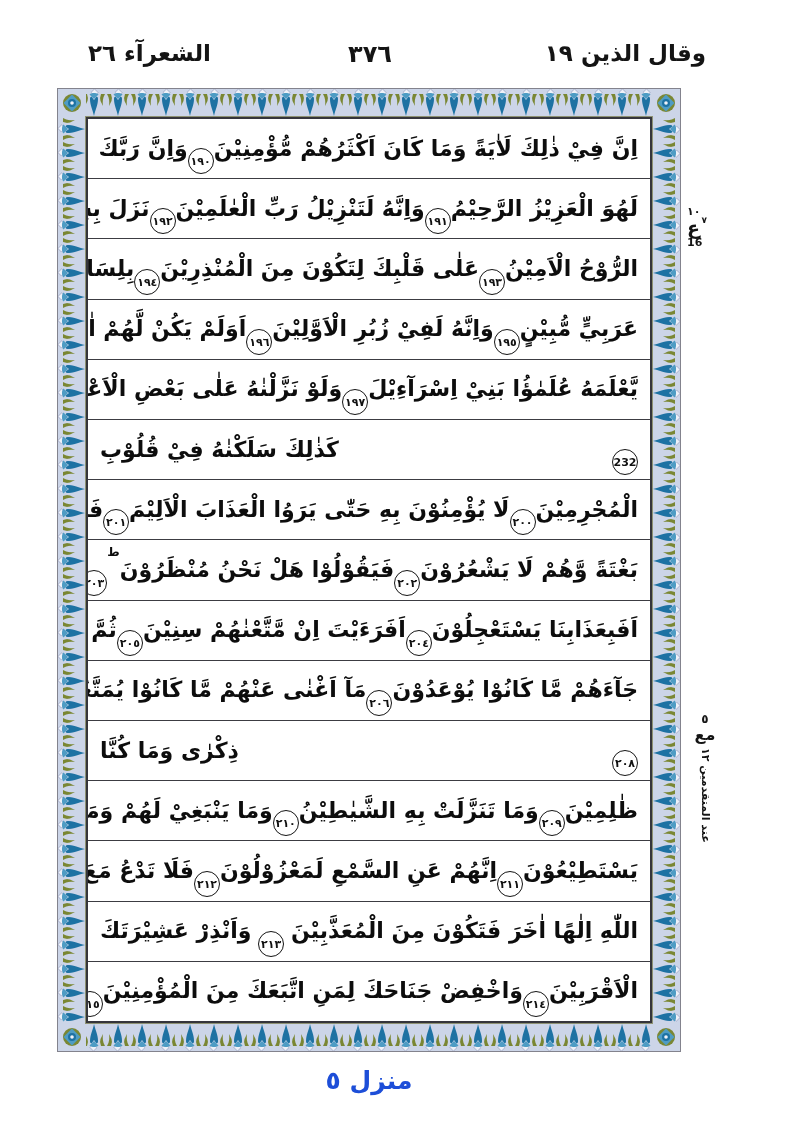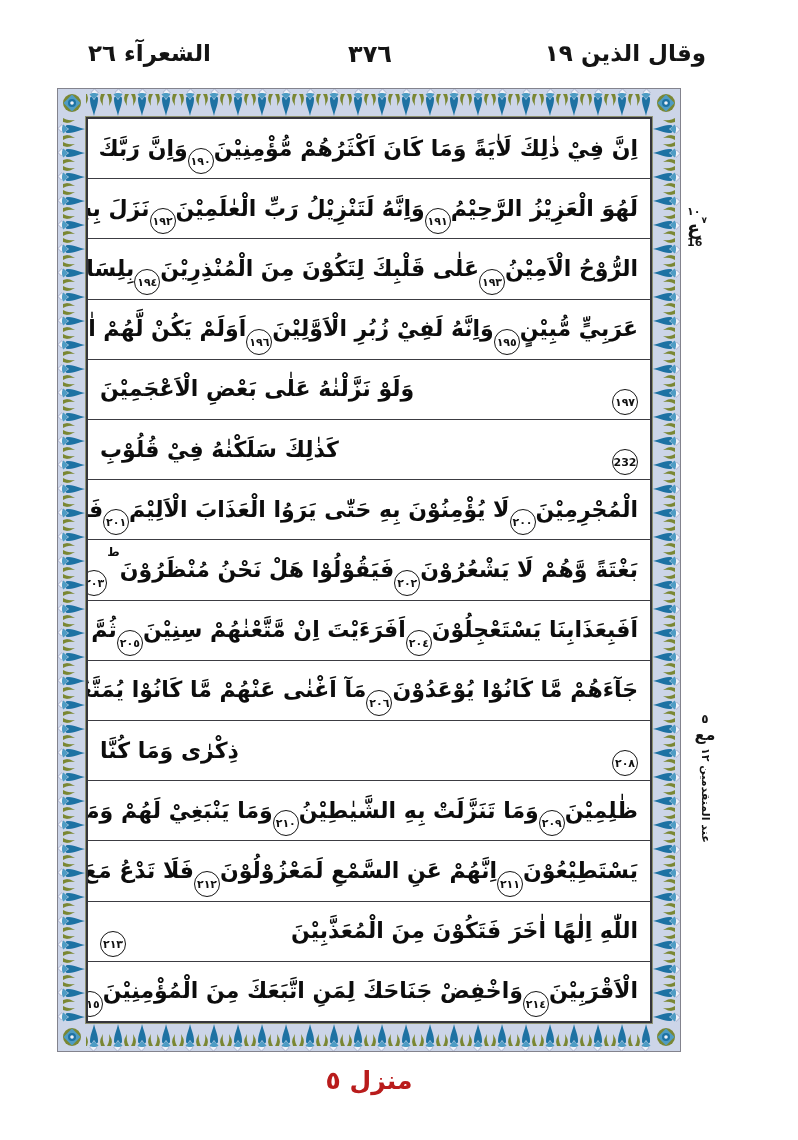--- a/index.html
+++ b/index.html
@@ -49,21 +49,21 @@
   .ruku .ayn .sup{font-size:9px;position:absolute;right:-7px;top:-2px;}
   .vnote{position:absolute;left:692px;top:712px;width:26px;display:flex;
          flex-direction:column;align-items:center;direction:rtl;color:#141414;}
   .vnote .v-num{font-size:12px;font-weight:bold;}
   .vnote .v-word{font-size:16px;font-weight:bold;line-height:1.1;}
   .vnote .v-vert{writing-mode:vertical-rl;font-size:11px;font-weight:bold;
                  margin-top:4px;white-space:nowrap;letter-spacing:1px;}
 
   
   .footer{position:absolute;left:57px;top:1066px;width:624px;text-align:center;
-          direction:rtl;font-size:25px;font-weight:bold;color:#b91c1c;}
+          direction:rtl;font-size:25px;font-weight:bold;color:#1d4ed8;}
 </style>
 </head>
 <body>
 
 <div class="page">
 
   <div class="hdr hdr-left">الشعرآء ٢٦</div>
   <div class="hdr hdr-center">٣٧٦</div>
   <div class="hdr hdr-right">وقال الذين ١٩</div>
 
@@ -175,20 +175,21 @@
           <span class="atext">بِلِسَانٍ</span>
         </div>
         <div class="qline">
           <span class="atext">عَرَبِيٍّ مُّبِيْنٍ</span>
           <span class="ayah-num">١٩٥</span>
           <span class="atext">وَاِنَّهُ لَفِيْ زُبُرِ الْاَوَّلِيْنَ</span>
           <span class="ayah-num">١٩٦</span>
           <span class="atext">اَوَلَمْ يَكُنْ لَّهُمْ اٰيَةً اَنْ</span>
         </div>
         <div class="qline">
+          <span class="atext">يَّعْلَمَهُ عُلَمٰؤُا بَنِيْ اِسْرَآءِيْلَ</span>
           <span class="ayah-num">١٩٧</span>
           <span class="atext">وَلَوْ نَزَّلْنٰهُ عَلٰى بَعْضِ الْاَعْجَمِيْنَ</span>
         </div>
         <div class="qline">
           <span class="ayah-num">232</span>
           <span class="atext">كَذٰلِكَ سَلَكْنٰهُ فِيْ قُلُوْبِ</span>
         </div>
         <div class="qline">
           <span class="atext">الْمُجْرِمِيْنَ</span>
           <span class="ayah-num">٢٠٠</span>
@@ -229,20 +230,21 @@
         <div class="qline">
           <span class="atext">يَسْتَطِيْعُوْنَ</span>
           <span class="ayah-num">٢١١</span>
           <span class="atext">اِنَّهُمْ عَنِ السَّمْعِ لَمَعْزُوْلُوْنَ</span>
           <span class="ayah-num">٢١٢</span>
           <span class="atext">فَلَا تَدْعُ مَعَ</span>
         </div>
         <div class="qline">
           <span class="atext">اللّٰهِ اِلٰهًا اٰخَرَ فَتَكُوْنَ مِنَ الْمُعَذَّبِيْنَ</span>
           <span class="ayah-num">٢١٣</span>
+          <span class="atext">وَاَنْذِرْ عَشِيْرَتَكَ</span>
         </div>
         <div class="qline">
           <span class="atext">الْاَقْرَبِيْنَ</span>
           <span class="ayah-num">٢١٤</span>
           <span class="atext">وَاخْفِضْ جَنَاحَكَ لِمَنِ اتَّبَعَكَ مِنَ الْمُؤْمِنِيْنَ</span>
           <span class="ayah-num">٢١٥</span>
         </div>
       </div>
   </div>
 

